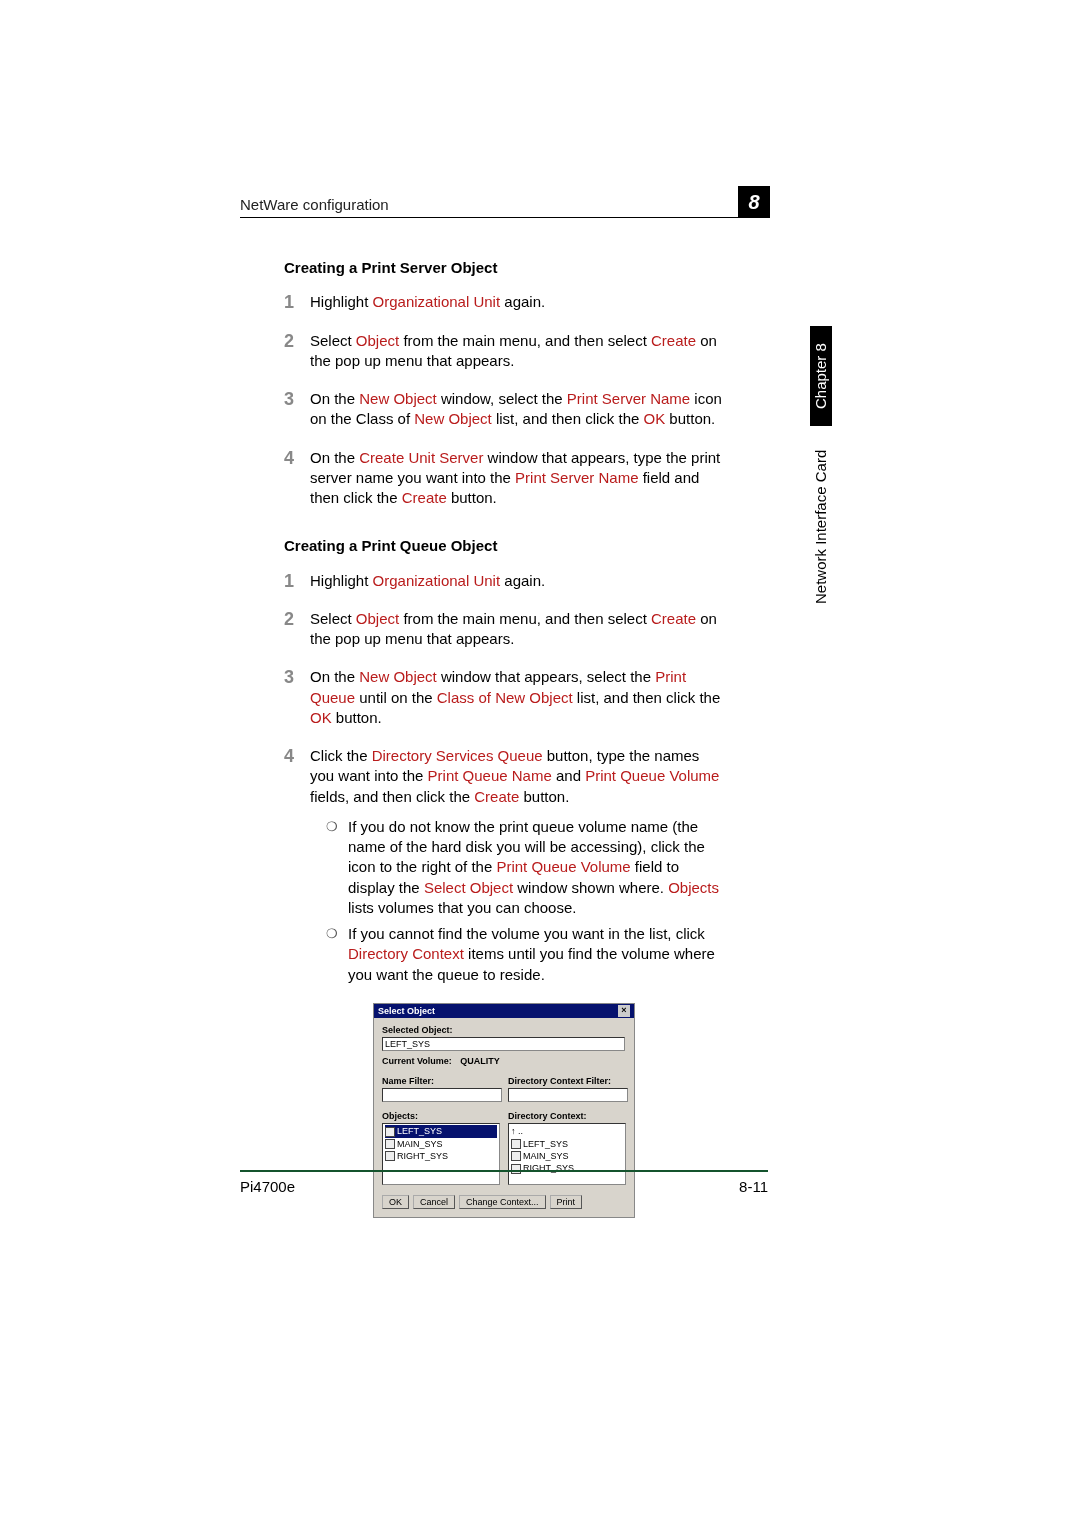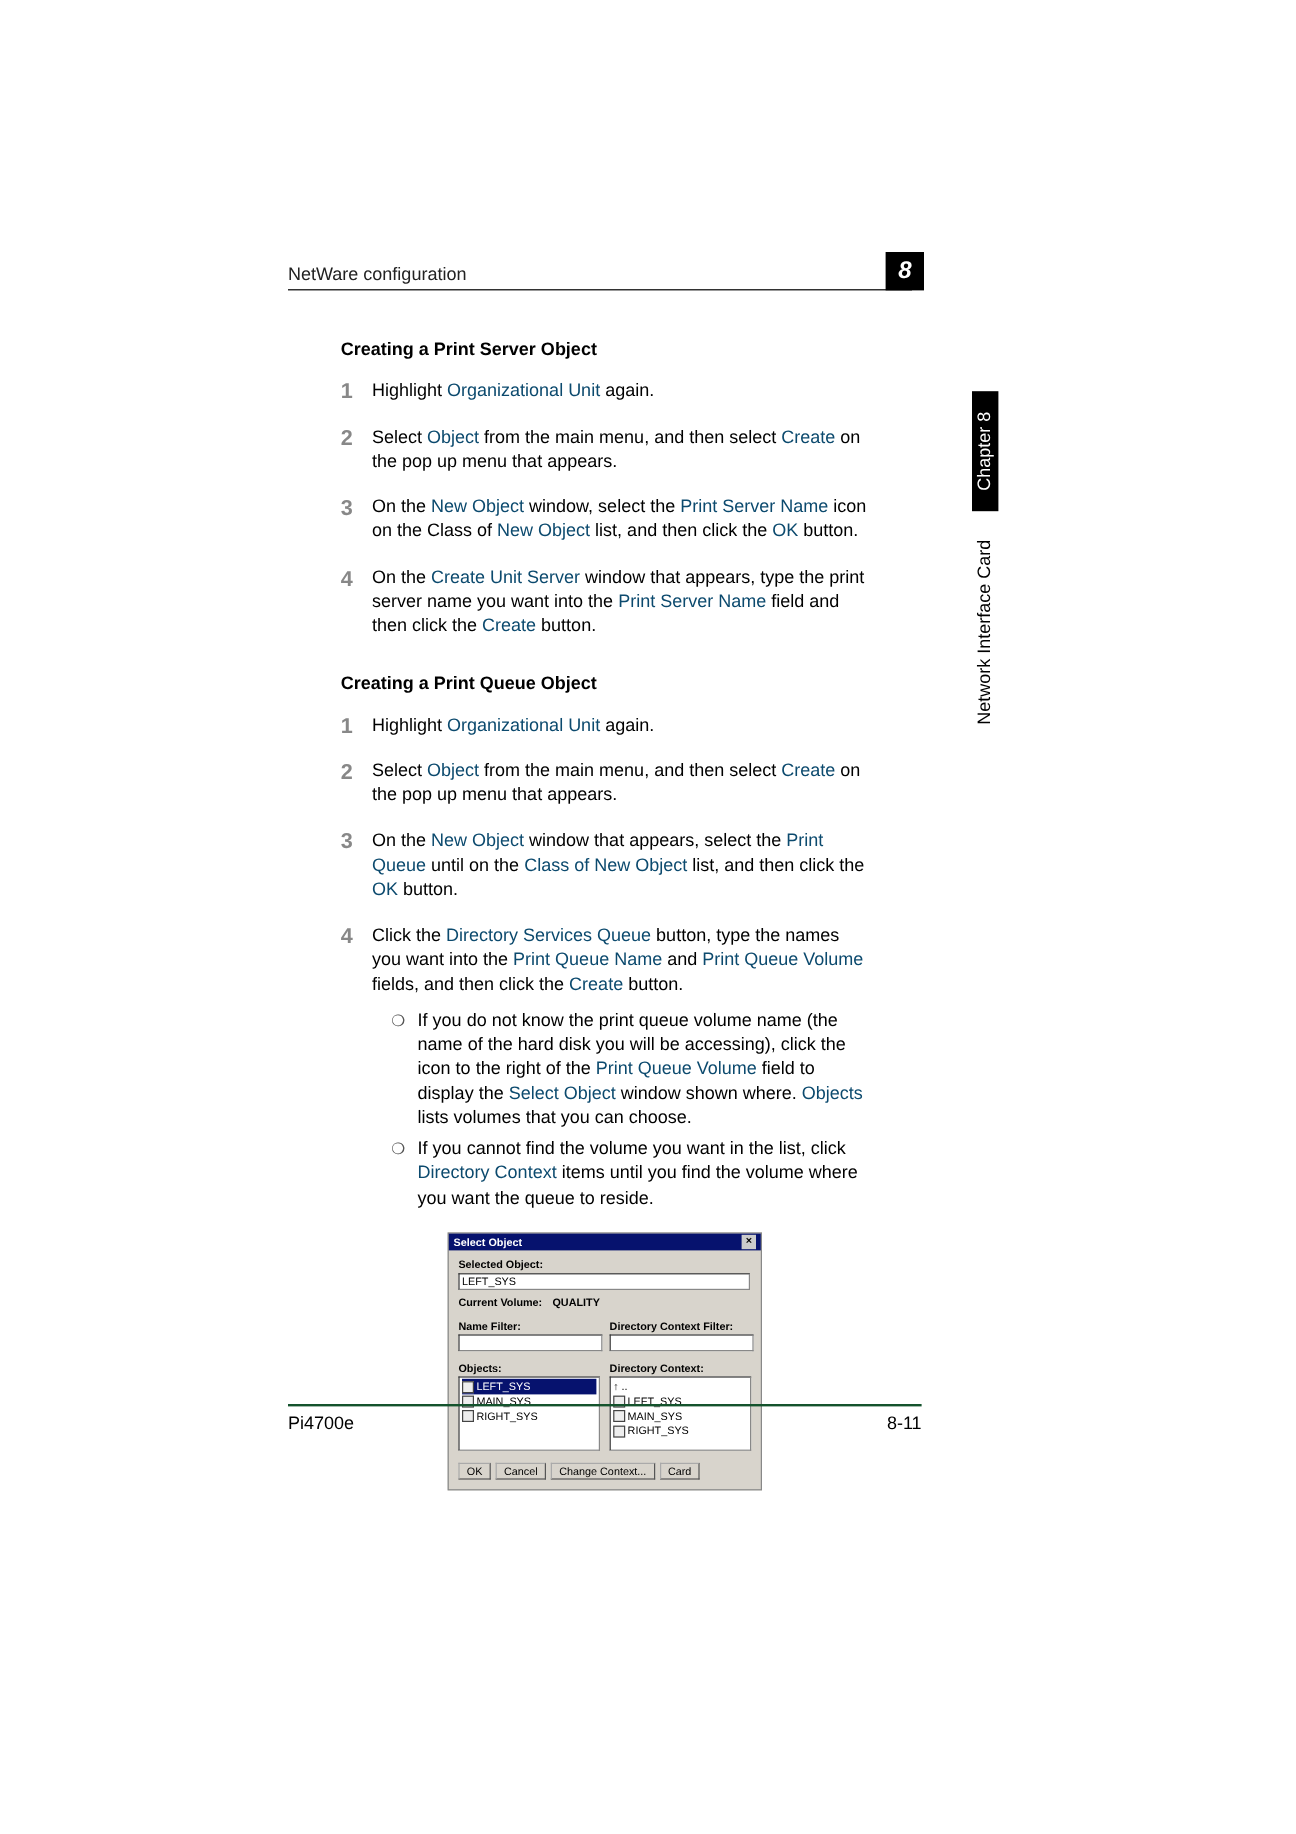--- a/index.html
+++ b/index.html
@@ -11,21 +11,21 @@
   .page-wrapper {
     width: 1080px;
     height: 1528px;
     background: #fff;
     position: relative;
     margin: 0 auto;
   }
   .content {
     position: absolute;
     left: 240px;
-    top: 220px;
+    top: 196px;
     width: 510px;
   }
   .header-row {
     display: flex;
     justify-content: space-between;
     align-items: flex-end;
     border-bottom: 1px solid #000;
     padding-bottom: 4px;
     width: 520px;
     position: relative;
@@ -75,21 +75,21 @@
   }
   ol.steps > li::before {
     content: counter(step);
     position: absolute;
     left: 0;
     top: -2px;
     font-weight: bold;
     font-size: 18px;
     color: #888;
   }
-  .muted { color: #0c4a6e; }
+  .muted { color: #b91c1c; }
   .sublist {
     margin-top: 10px;
     padding-left: 16px;
   }
   .sublist-item {
     position: relative;
     padding-left: 22px;
     margin-bottom: 6px;
   }
   .sublist-item::before {
@@ -314,21 +314,21 @@
                 <div><span class="sq"></span><span>MAIN_SYS</span></div>
                 <div><span class="sq"></span><span>RIGHT_SYS</span></div>
               </div>
             </div>
           </div>
 
           <div class="btnrow">
             <button class="btn">OK</button>
             <button class="btn">Cancel</button>
             <button class="btn">Change Context...</button>
-            <button class="btn">Card</button>
+            <button class="btn">Print</button>
           </div>
         </div>
       </div>
 
     </div>
   </div>
 
   <div class="footer-row">
     <span>Pi4700e</span>
     <span>8-11</span>

